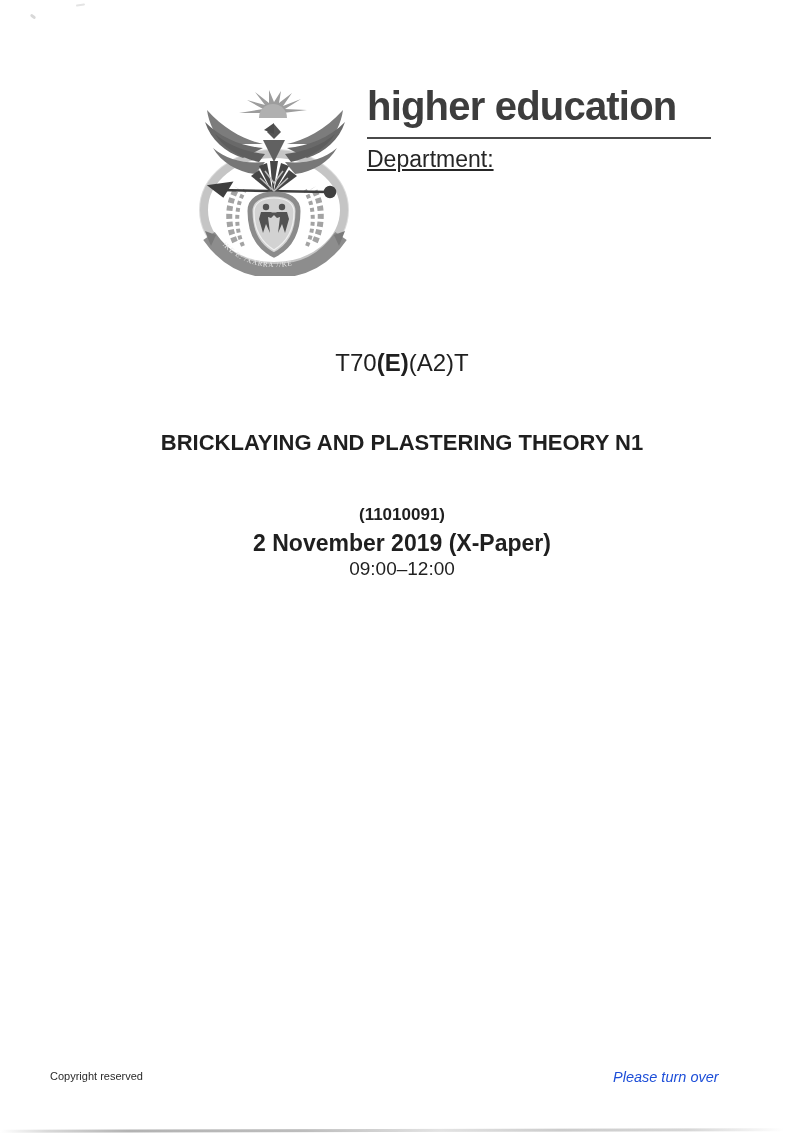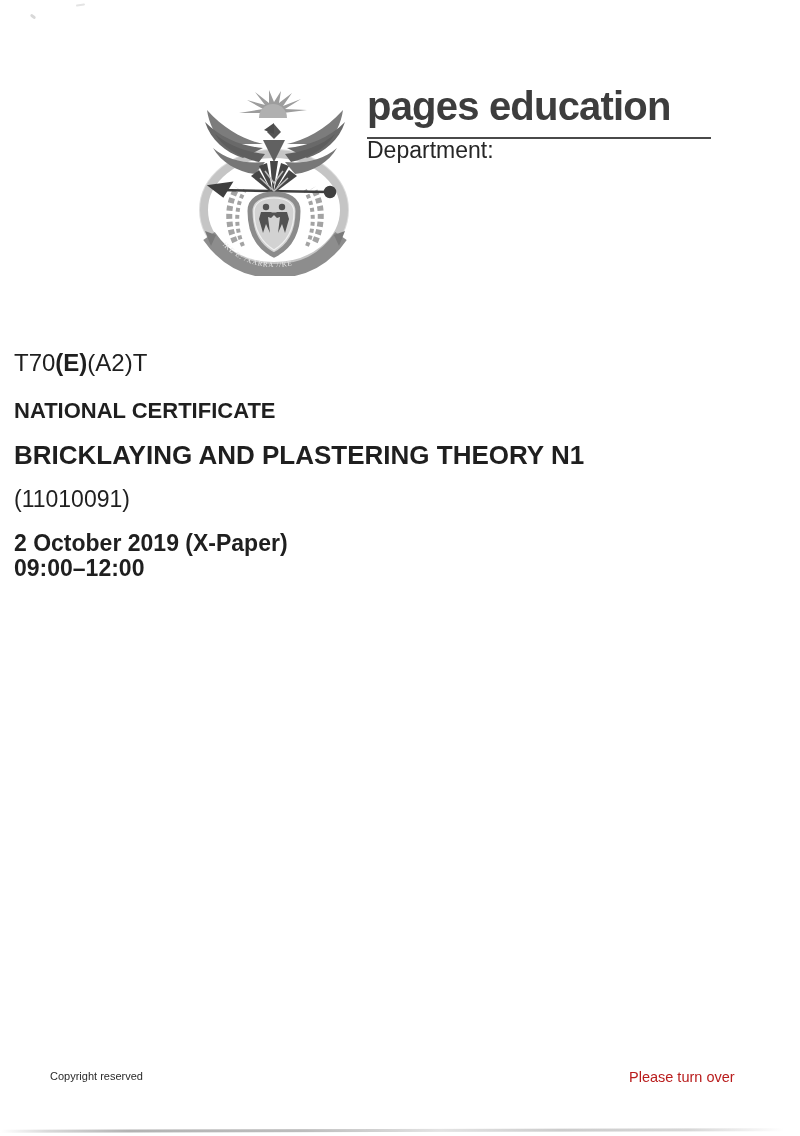--- a/index.html
+++ b/index.html
@@ -19,38 +19,38 @@
                          #b3b3b3 16%, #bdbdbd 38%, #e3e3e3 55%, #cccccc 70%,
                          #d6d6d6 86%, rgba(255,255,255,0) 98%); }
 
   
   .emblem { position: absolute; left: 197px; top: 90px; }
 
   .wordmark { position: absolute; left: 367px; top: 86px; width: 350px; color: #3d3d3d; }
   .wordmark-line { font-size: 40px; font-weight: bold; line-height: 41px;
                    letter-spacing: -0.8px; white-space: nowrap; }
   .logo-divider { width: 344px; border: 0; border-top: 2px solid #4a4a4a; margin-top: 10px; }
-  .dept-block { color: #262626; }
+  .dept-block { margin-top: 9px; color: #262626; text-decoration: underline; }
   .dept-line { font-size: 23px; line-height: 23.5px; white-space: nowrap; }
   .dept-line.bold { font-weight: bold; letter-spacing: -0.2px; }
 
   
-  .cline { position: absolute; left: 0; width: 790px; white-space: nowrap; padding-left: 14px; }
+  .cline { position: absolute; left: 0; width: 790px; text-align: center; white-space: nowrap; padding-left: 14px; }
   .paper-code   { top: 349px; font-size: 24px; line-height: 28px; }
   .paper-code .b { font-weight: bold; }
   .cert-title   { top: 398px; font-size: 22px; line-height: 26px; font-weight: bold; }
-  .subject-title{ top: 440px; font-size: 26px; line-height: 30px; font-weight: bold; }
-  .subject-code { top: 484px; font-size: 23px; line-height: 30px; }
+  .subject-title{ top: 428px; font-size: 22px; line-height: 30px; font-weight: bold; }
+  .subject-code { top: 500px; font-size: 17px; line-height: 30px; font-weight: bold; }
   .exam-date    { top: 531px; font-size: 23px; line-height: 25px; font-weight: bold; }
-  .exam-time    { top: 556px; font-size: 23px; line-height: 25px; font-weight: bold; }
+  .exam-time    { top: 556px; font-size: 19px; line-height: 25px; font-weight: normal; }
   .pages-note   { top: 670px; font-size: 17px; line-height: 21px; font-weight: bold; }
 
   
   .footer-left  { position: absolute; left: 50px;  top: 1070px; font-size: 11px; color: #2a2a2a; }
-  .footer-right { position: absolute; left: 629px; top: 1069px; font-size: 14.5px; color: #b91c1c; }
+  .footer-right { position: absolute; left: 613px; top: 1069px; font-size: 14.5px; color: #1d4ed8; font-style: italic; }
 </style>
 </head>
 <body>
 
 <div class="page">
 
   <div class="speck-1"></div>
   <div class="speck-2"></div>
 
   <div class="emblem">
@@ -118,36 +118,35 @@
         <circle cx="69" cy="117" r="3.2"></circle>
         <path d="M64,122 L74,122 L77,125 L74,128 L71,127 L73,143 L69,134 L66,143 L62,129 Z"></path>
         <circle cx="85" cy="117" r="3.2"></circle>
         <path d="M80,122 L90,122 L92,129 L88,143 L85,134 L81,143 L83,127 L80,128 L77,125 Z"></path>
         <rect x="72" y="122.5" width="10" height="2.6"></rect>
       </g>
     </svg>
   </div>
 
   <div class="wordmark">
-    <div class="wordmark-line">pages education</div>
+    <div class="wordmark-line">higher education</div>
     <hr class="logo-divider">
     <div class="dept-block">
       <div class="dept-line">Department:</div>
     </div>
   </div>
 
   <div class="cline paper-code"><span>T70</span><span class="b">(E)</span><span>(A2)T</span></div>
 
-  <div class="cline cert-title">NATIONAL CERTIFICATE</div>
 
   <div class="cline subject-title">BRICKLAYING AND PLASTERING THEORY N1</div>
 
   <div class="cline subject-code">(11010091)</div>
 
-  <div class="cline exam-date">2 October 2019 (X-Paper)</div>
+  <div class="cline exam-date">2 November 2019 (X-Paper)</div>
 
   <div class="cline exam-time">09:00–12:00</div>
 
 
   <div class="footer-left">Copyright reserved</div>
   <div class="footer-right">Please turn over</div>
 
   <div class="bottom-scan-line"></div>
 </div>
 

